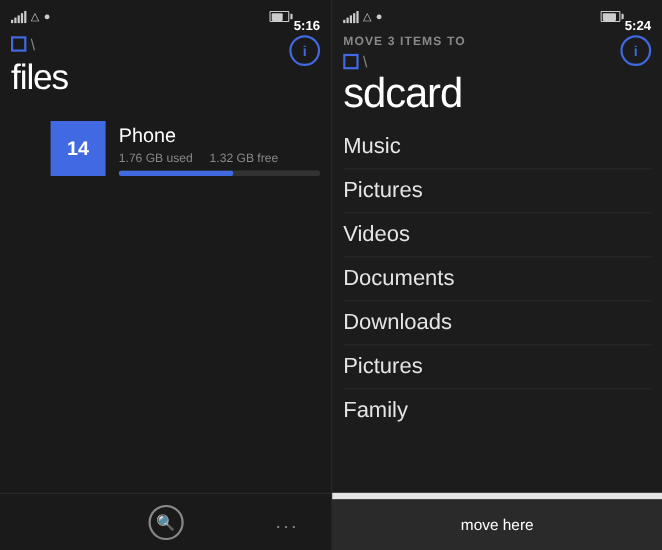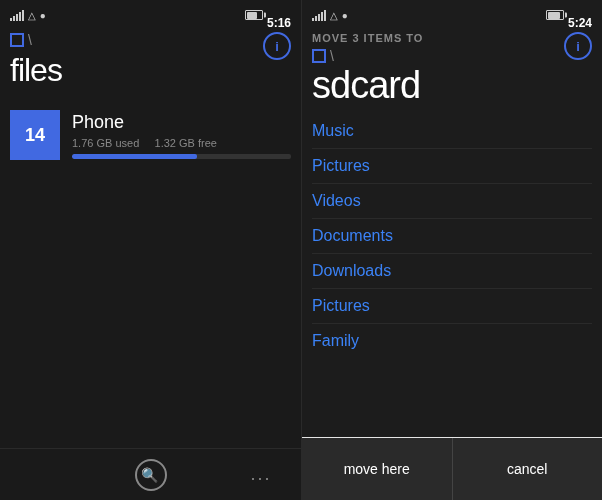--- a/index.html
+++ b/index.html
@@ -106,24 +106,25 @@
       padding: 2px 10px 16px;
       font-size: 32px;
       font-weight: 300;
       color: #fff;
       letter-spacing: -1px;
       line-height: 1.0;
     }
 
     .storage-item {
       display: flex;
-      align-items: flex-start;
+      align-items: flex-end;
       padding: 8px 10px;
       gap: 12px;
       margin-bottom: 2px;
+      margin-left: 36px;
     }
 
     .storage-tile {
       width: 50px;
       height: 50px;
       background: #4169e1;
       display: flex;
       align-items: center;
       justify-content: center;
       color: #fff;
@@ -267,34 +268,34 @@
     }
 
     .folder-list {
       flex: 1;
       overflow: hidden;
       padding: 0 10px;
     }
 
     .folder-item {
       padding: 8px 0;
-      font-size: 16px;
-      color: #3b82f6;
+      font-size: 20px;
+      color: #e5e5e5;
       font-weight: 300;
       cursor: pointer;
       border-bottom: 1px solid #2a2a2a;
     }
     .folder-item:last-child {
       border-bottom: none;
     }
 
     .action-bar {
       display: flex;
-      height: 63px;
-      border-top: 1px solid #e5e5e5;
+      height: 52px;
+      border-top: 6px solid #e5e5e5;
     }
 
     .action-btn {
       flex: 1;
       display: flex;
       align-items: center;
       justify-content: center;
       background: #2a2a2a;
       color: #fff;
       font-size: 14px;
@@ -427,16 +428,15 @@
     <div class="folder-item">
       <span>Pictures</span>
     </div>
     <div class="folder-item">
       <span>Family</span>
     </div>
   </div>
 
   <div class="action-bar">
     <button class="action-btn">move here</button>
-    <button class="action-btn">cancel</button>
   </div>
 
 </div>
 
 </body></html>

